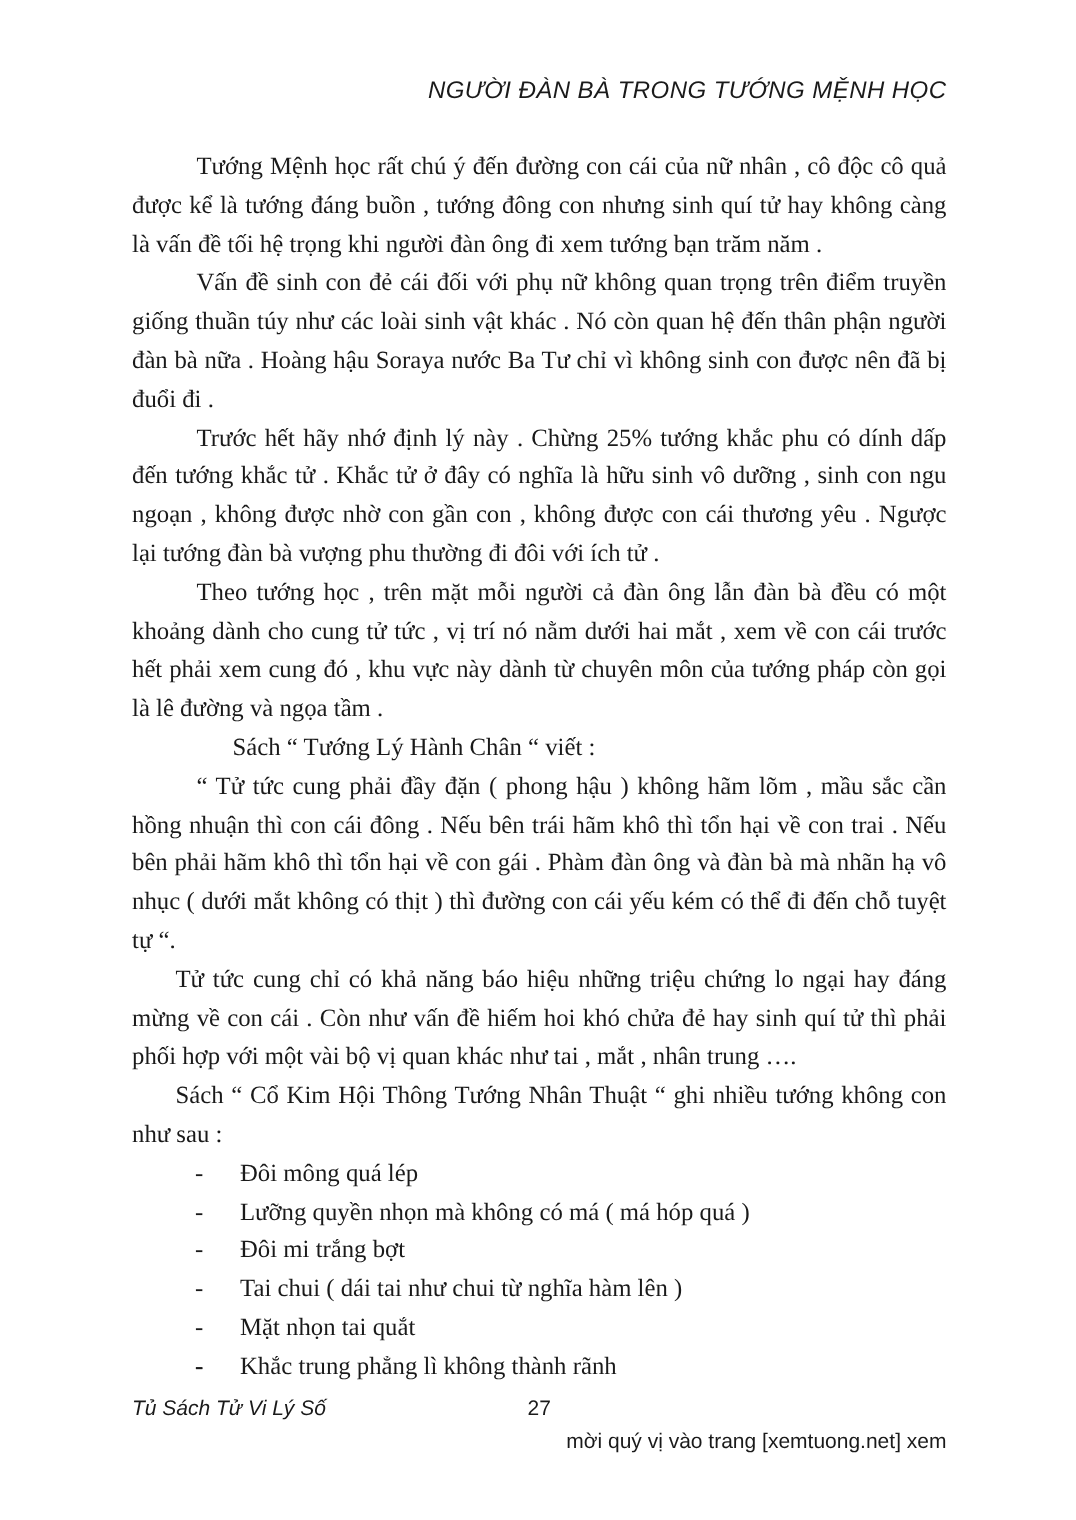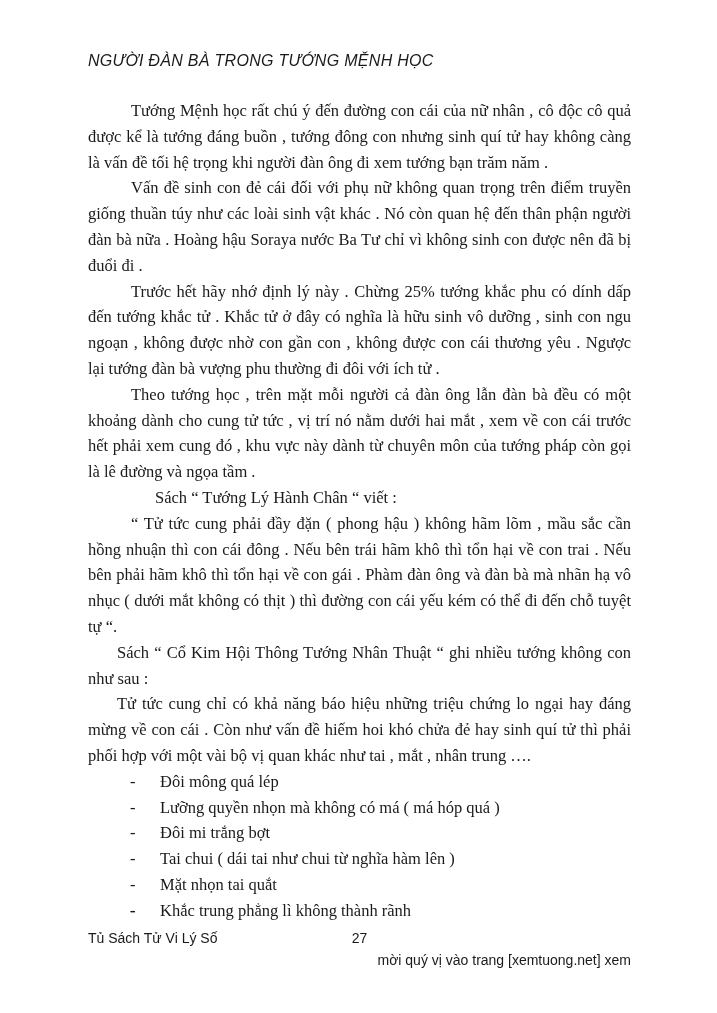--- a/index.html
+++ b/index.html
@@ -11,21 +11,21 @@
     color: #1a1a1a;
     overflow: hidden;
   }
   .content-col {
     position: absolute;
     left: 88px;
     width: 543px;
   }
   .doc-title {
     top: 52px;
-    text-align: left;
+    text-align: right;
     font-family: "Liberation Sans", sans-serif;
     font-style: italic;
     font-size: 16px;
     letter-spacing: 0.3px;
     color: #1a1a1a;
     white-space: nowrap;
   }
   .body-text {
     top: 98px;
     font-family: "Liberation Serif", serif;
@@ -50,41 +50,41 @@
   .page-footer {
     position: absolute;
     left: 88px;
     width: 543px;
     top: 930px;
     height: 20px;
     font-family: "Liberation Sans", sans-serif;
     font-size: 14px;
     color: #1a1a1a;
   }
-  .footer-left   { position: absolute; left: 0; top: 0; }
+  .footer-left   { position: absolute; left: 0; top: 0; font-style: italic; }
   .footer-center { position: absolute; left: 50%; transform: translateX(-50%); top: 0; }
   .footer-right  { position: absolute; right: 0; top: 0; margin-top: 22px; }
 </style>
 </head>
 <body>
 
 <div class="page">
 
   <div class="content-col doc-title">NGƯỜI ĐÀN BÀ TRONG TƯỚNG MỆNH HỌC</div>
 
   <div class="content-col body-text">
 
     <p class="indent-normal">Tướng Mệnh học rất chú ý đến đường con cái của nữ nhân , cô độc cô quả được kể là tướng đáng buồn , tướng đông con nhưng sinh quí tử hay không càng là vấn đề tối hệ trọng khi người đàn ông đi xem tướng bạn trăm năm .</p>
     <p class="indent-normal">Vấn đề sinh con đẻ cái đối với phụ nữ không quan trọng trên điểm truyền giống thuần túy như các loài sinh vật khác . Nó còn quan hệ đến thân phận người đàn bà nữa . Hoàng hậu Soraya nước Ba Tư chỉ vì không sinh con được nên đã bị đuổi đi .</p>
     <p class="indent-normal">Trước hết hãy nhớ định lý này . Chừng 25% tướng khắc phu có dính dấp đến tướng khắc tử . Khắc tử ở đây có nghĩa là hữu sinh vô dưỡng , sinh con ngu ngoạn , không được nhờ con gần con , không được con cái thương yêu . Ngược lại tướng đàn bà vượng phu thường đi đôi với ích tử .</p>
     <p class="indent-normal">Theo tướng học , trên mặt mỗi người cả đàn ông lẫn đàn bà đều có một khoảng dành cho cung tử tức , vị trí nó nằm dưới hai mắt , xem về con cái trước hết phải xem cung đó , khu vực này dành từ chuyên môn của tướng pháp còn gọi là lê đường và ngọa tầm .</p>
     <p class="indent-large">Sách “ Tướng Lý Hành Chân “ viết :</p>
     <p class="indent-normal">“ Tử tức cung phải đầy đặn ( phong hậu ) không hãm lõm , mầu sắc cần hồng nhuận thì con cái đông . Nếu bên trái hãm khô thì tổn hại về con trai . Nếu bên phải hãm khô thì tổn hại về con gái . Phàm đàn ông và đàn bà mà nhãn hạ vô nhục ( dưới mắt không có thịt ) thì đường con cái yếu kém có thể đi đến chỗ tuyệt tự “.</p>
+    <p class="indent-small">Tử tức cung chỉ có khả năng báo hiệu những triệu chứng lo ngại hay đáng mừng về con cái . Còn như vấn đề hiếm hoi khó chửa đẻ hay sinh quí tử thì phải phối hợp với một vài bộ vị quan khác như tai , mắt , nhân trung ….</p>
     <p class="indent-small">Sách “ Cổ Kim Hội Thông Tướng Nhân Thuật “ ghi nhiều tướng không con như sau :</p>
-    <p class="indent-small">Tử tức cung chỉ có khả năng báo hiệu những triệu chứng lo ngại hay đáng mừng về con cái . Còn như vấn đề hiếm hoi khó chửa đẻ hay sinh quí tử thì phải phối hợp với một vài bộ vị quan khác như tai , mắt , nhân trung ….</p>
 
     <div class="list">
       <div class="list-row">
         <span class="list-dash">-</span>
         <span>Đôi mông quá lép</span>
       </div>
       <div class="list-row">
         <span class="list-dash">-</span>
         <span>Lưỡng quyền nhọn mà không có má ( má hóp quá )</span>
       </div>

